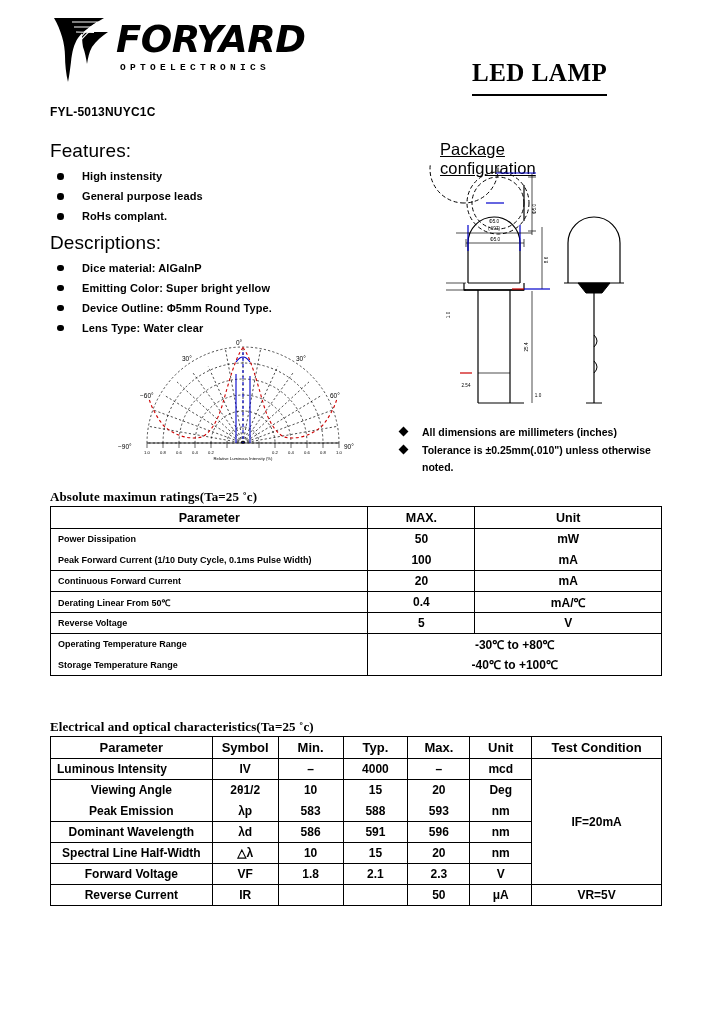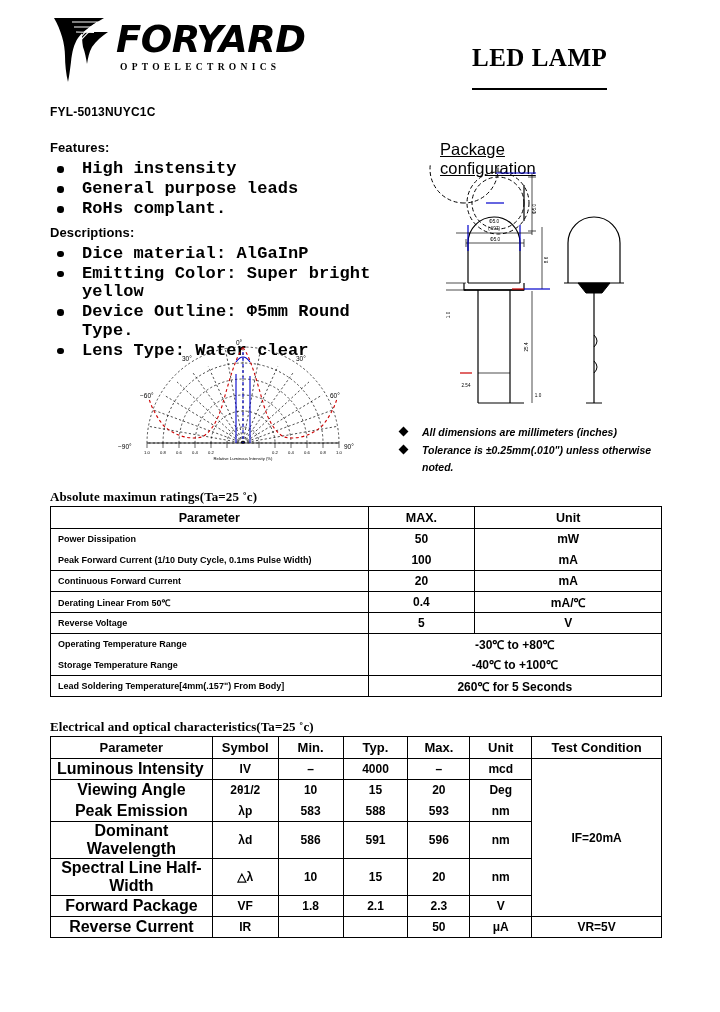--- a/index.html
+++ b/index.html
@@ -44,69 +44,68 @@
     font-weight: bold;
     font-style: italic;
     font-size: 37px;
     letter-spacing: -0.5px;
     line-height: 40px;
     color: #000;
   }
   .logo-sub {
     position: absolute;
     left: 72px; top: 46px;
-    font-family: Liberation Serif, serif;
+    font-family: Liberation Mono, monospace;
     font-size: 9.5px;
     font-weight: bold;
     letter-spacing: 4.3px;
     color: #000;
   }
   .doc-title {
     position: absolute;
-    left: 424px; top: 30px;
+    left: 424px; top: 45px;
     font-family: "Liberation Serif", serif;
     font-weight: bold;
     font-size: 25px;
     letter-spacing: 0.5px;
     border-bottom: 2.5px solid #000;
-    padding-bottom: 16px;
+    padding-bottom: 7px;
   }
 
   .partno {
     position: absolute;
     left: 50px; top: 105px;
     font-family: "Liberation Sans", sans-serif;
     font-weight: bold;
     font-size: 12px;
     letter-spacing: 0.2px;
   }
 
   
   .features {
     position: absolute;
     left: 50px; top: 140px;
     width: 350px;
   }
   .sec-label {
     font-family: "Liberation Sans", sans-serif;
-    font-weight: bold;
-    font-size: 13px;
+    font-weight: normal;
+    font-size: 19px;
     margin: 0 0 5px 0;
     letter-spacing: 0.1px;
   }
   .bullets { margin: 0 0 6px 0; padding: 0; list-style: none; }
   .bullets li {
     position: relative;
     padding-left: 32px;
-    font-size: 17px;
+    font-size: 11px;
     font-weight: bold;
     line-height: 18.5px;
     letter-spacing: 0.1px;
     margin-bottom: 1.5px;
-    font-family: Liberation Mono, monospace;
   }
   .bullets li .dot {
     position: absolute;
     left: 7px; top: 6px;
     width: 6.5px; height: 6.5px;
     background: #000;
     border-radius: 50%;
   }
 
   
@@ -129,21 +128,21 @@
     position: absolute;
     left: 420px; top: 165px;
     width: 260px; height: 255px;
   }
 
   .notes {
     position: absolute;
     left: 396px; top: 424px;
     width: 282px;
   }
-  .notes ul { margin: 0; padding: 0; list-style: none; font-style: italic; }
+  .notes ul { margin: 0; padding: 0; list-style: none; }
   .notes li {
     position: relative;
     padding-left: 26px;
     font-size: 10.5px;
     font-weight: bold;
     line-height: 17px;
     margin-bottom: 1px;
   }
   .notes li .dia {
     position: absolute;
@@ -184,21 +183,21 @@
   #tbl-abs .p-col { text-align: left; padding-left: 7px; font-size: 9px; font-weight: bold; }
   #tbl-abs .v-col { font-size: 12px; }
   #tbl-abs tr { height: 21px; }
   #tbl-abs .thcell { font-size: 12.5px; }
 
   
   #tbl-elec { left: 50px; top: 736px; width: 612px; }
   #tbl-elec tr { height: 21px; }
   #tbl-elec td { font-size: 12px; }
   #tbl-elec .thcell { font-size: 13px; }
-  #tbl-elec .pname { font-size: 16px; }
+  #tbl-elec .pname { font-size: 12px; }
 
   .nb { border-bottom: none !important; }
   .nt { border-top: none !important; }
 </style>
 </head>
 <body>
 
 <div class="page">
 
   <div class="header">
@@ -438,24 +437,20 @@
         <td class="v-col">V</td>
       </tr>
       <tr>
         <td class="p-col nb">Operating Temperature Range</td>
         <td class="v-col nb" colspan="2">-30℃ to +80℃</td>
       </tr>
       <tr>
         <td class="p-col nt">Storage Temperature Range</td>
         <td class="v-col nt" colspan="2">-40℃ to +100℃</td>
       </tr>
-      <tr>
-        <td class="p-col">Lead Soldering Temperature[4mm(.157ʺ) From Body]</td>
-        <td class="v-col" colspan="2">260℃ for 5 Seconds</td>
-      </tr>
     </tbody>
   </table>
 
   <div class="tbl-head" style="left:50px; top:719px;">Electrical and optical characteristics(Ta=25  ˚c)</div>
 
   <table class="spec" id="tbl-elec">
     <colgroup>
       <col style="width:162px">
         <col style="width:66px">
         <col style="width:65px">
@@ -509,21 +504,21 @@
       </tr>
       <tr>
         <td class="pname">Spectral Line Half-Width</td>
         <td>△λ</td>
         <td>10</td>
         <td>15</td>
         <td>20</td>
         <td>nm</td>
       </tr>
       <tr>
-        <td class="pname">Forward Package</td>
+        <td class="pname">Forward Voltage</td>
         <td>VF</td>
         <td>1.8</td>
         <td>2.1</td>
         <td>2.3</td>
         <td>V</td>
       </tr>
       <tr>
         <td class="pname">Reverse Current</td>
         <td>IR</td>
         <td></td>

